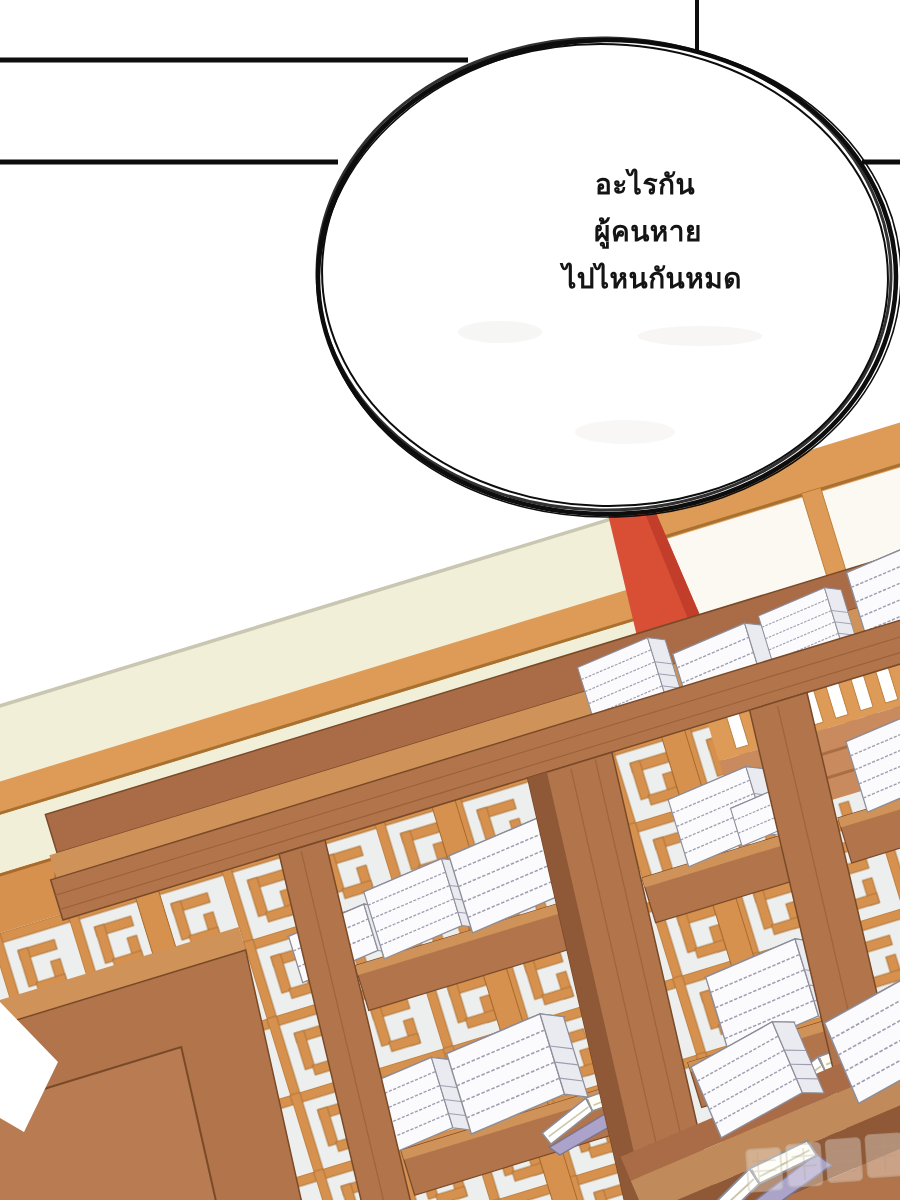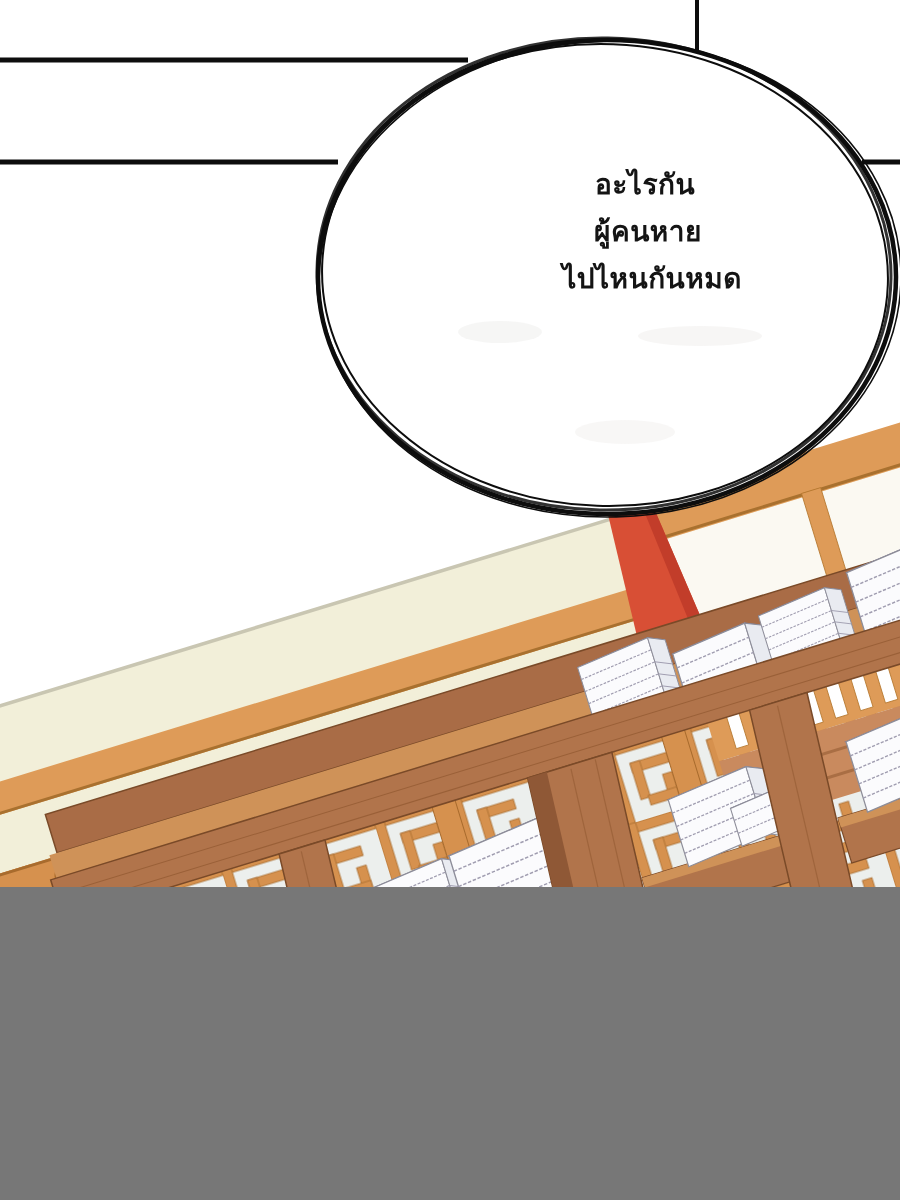--- a/index.html
+++ b/index.html
@@ -1,17 +1,17 @@
 <!DOCTYPE html>
 <html style="--ink: #0d0d0d; --wall_cream: #f2efd9; --wall_cream2: #efefdc; --wall_edge: #c9c6b2; --beam_tan: #de9b58; --beam_dark: #a9712f; --lattice_wood: #d6914e; --lattice_glass: #ecefed; --pillar_red: #d84f35; --shelf_wood: #b1744b; --shelf_light: #cf9258; --shelf_dark: #7a4a28; --shelf_deep: #8f5836; --board_a: #a96c46; --board_b: #c08a5a; --window_white: #fbf9f2; --book_white: #fbfbfd; --book_side: #e9ebf1; --book_cover: #aba3c9; --book_line: #a09db0; --red_book: #cd4631;"><head>
 <meta charset="utf-8">
 <style>
   html,body{margin:0;padding:0;background:#777;}
   .page{
-    position:relative;width:900px;height:887px;margin:0 auto;
+    position:relative;width:900px;height:1200px;margin:0 auto;
     background:#ffffff;overflow:hidden;
     font-family:"Liberation Sans","DejaVu Sans",sans-serif;
   }
   .page svg{position:absolute;left:0;top:0;}
   .bubble-text{
     font-family:"Liberation Sans","DejaVu Sans",sans-serif;
     font-weight:bold;font-size:28px;fill:#141414;letter-spacing:.5px;
   }
 </style>
 </head>

